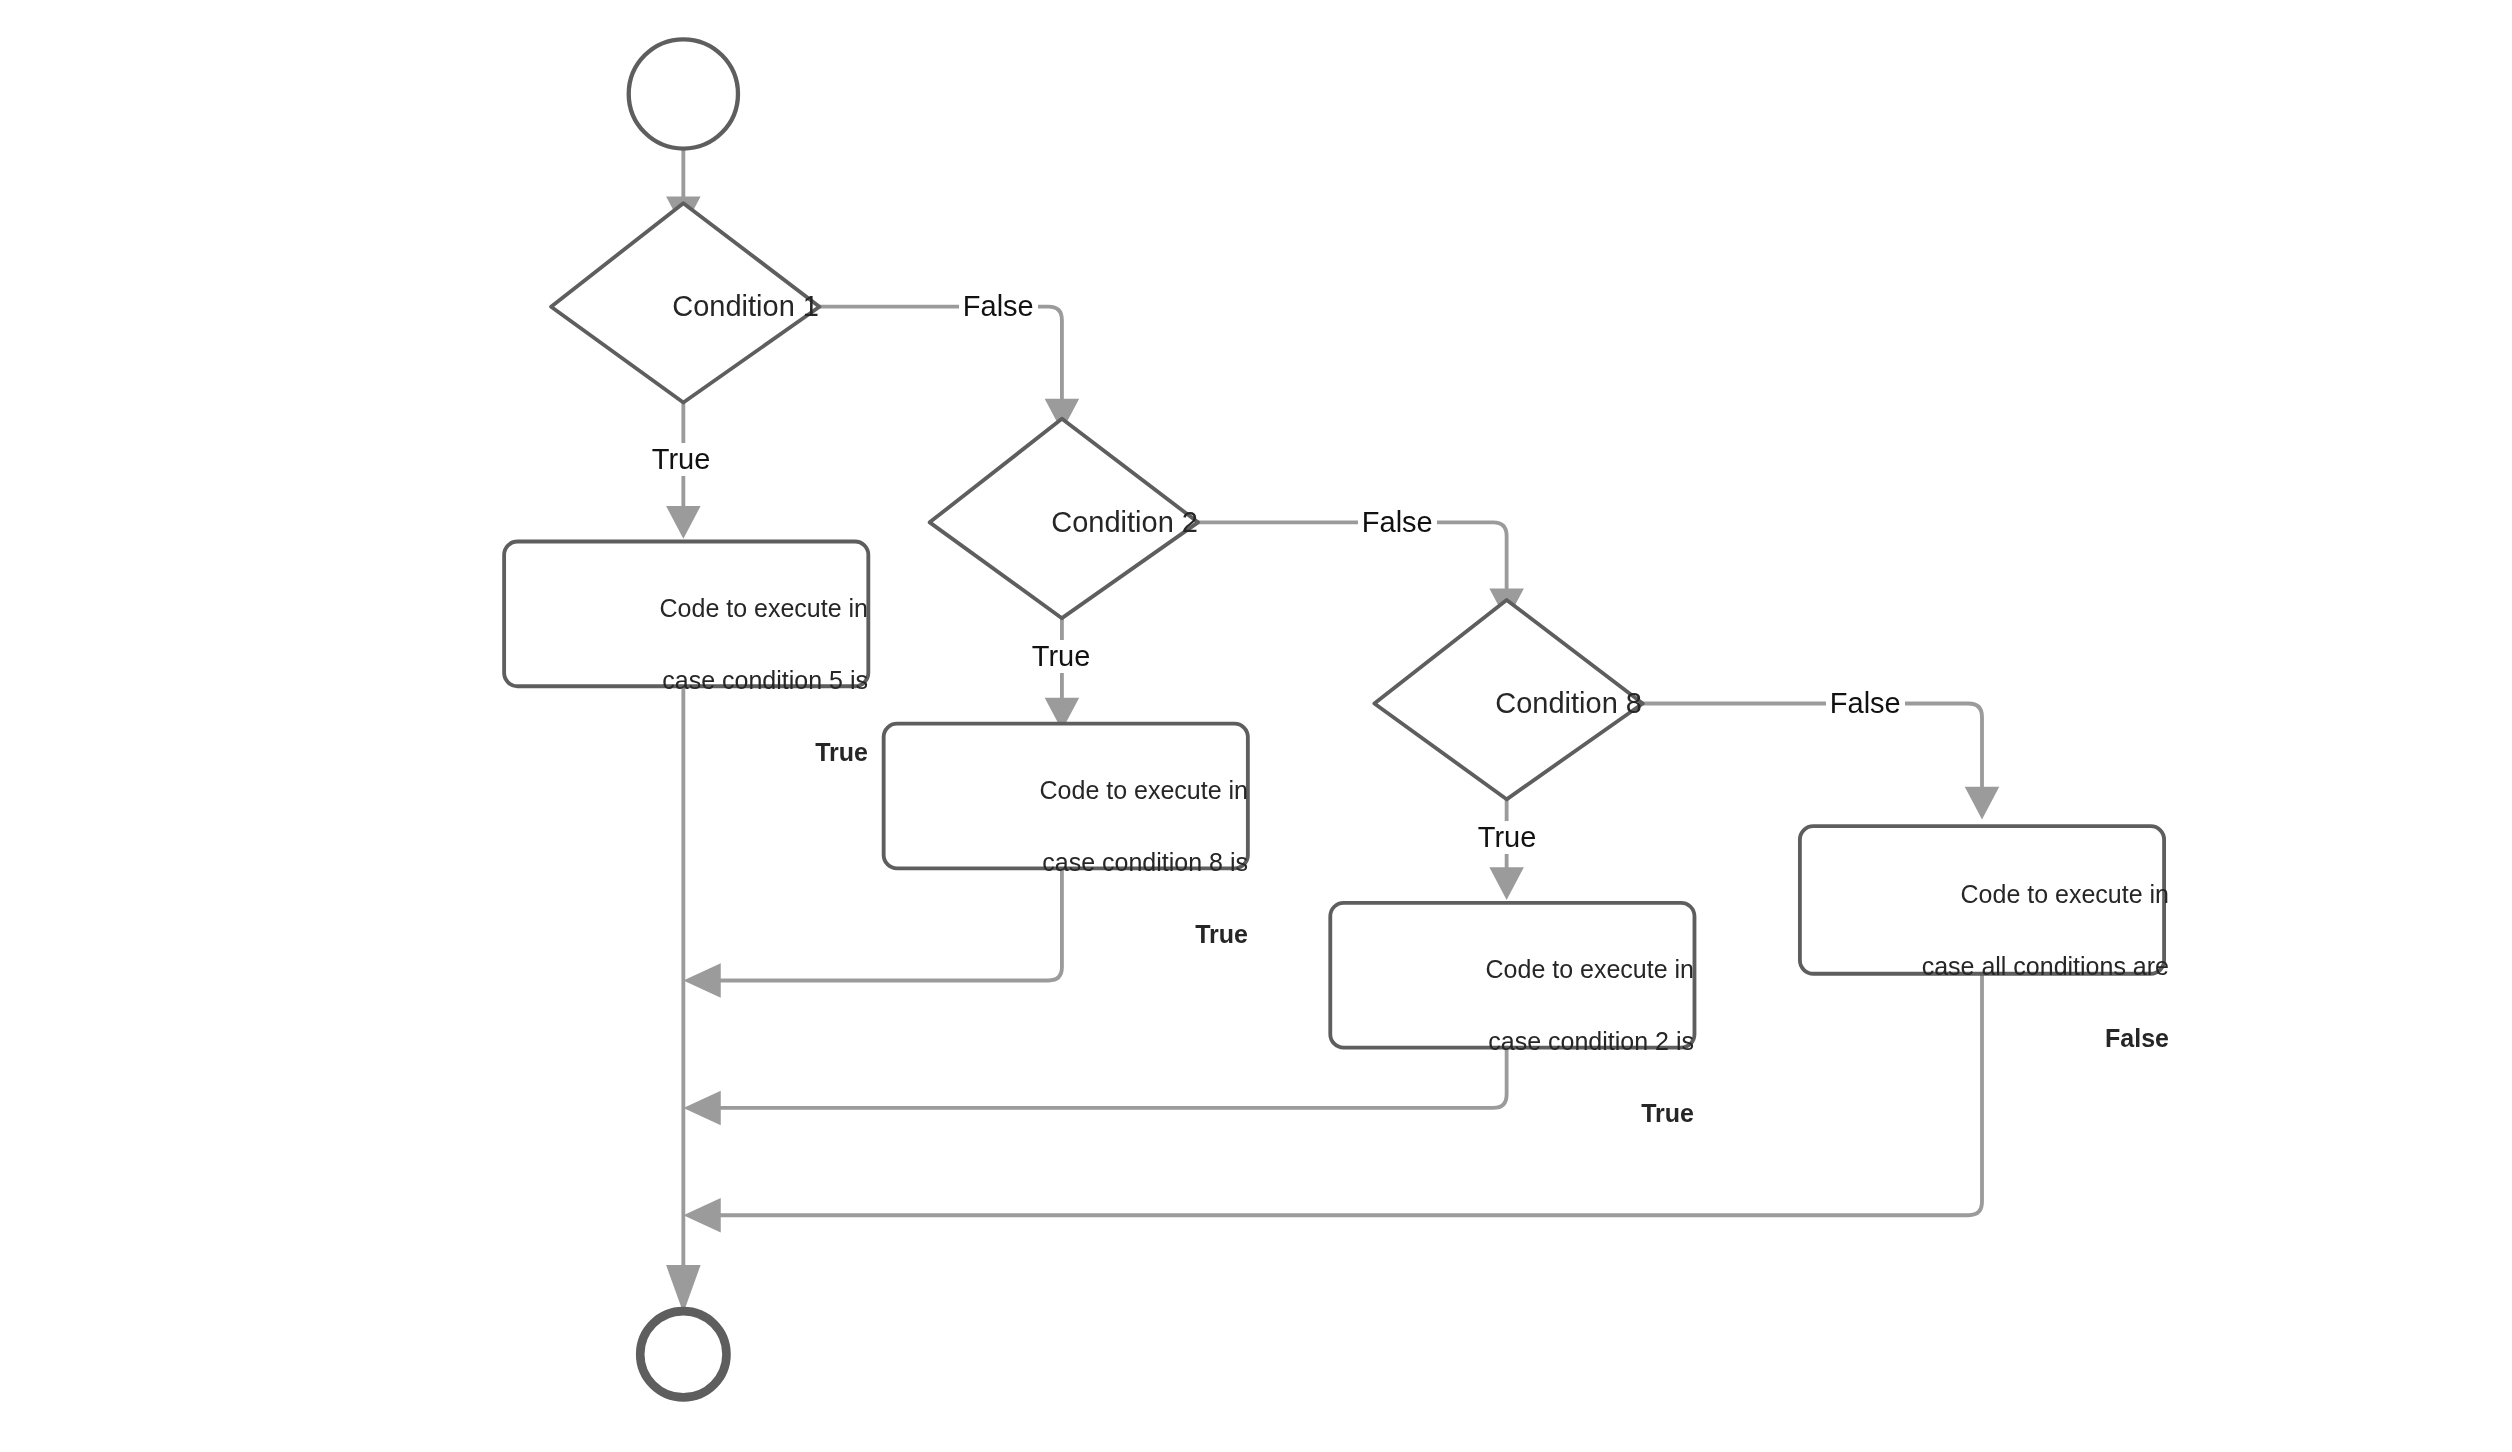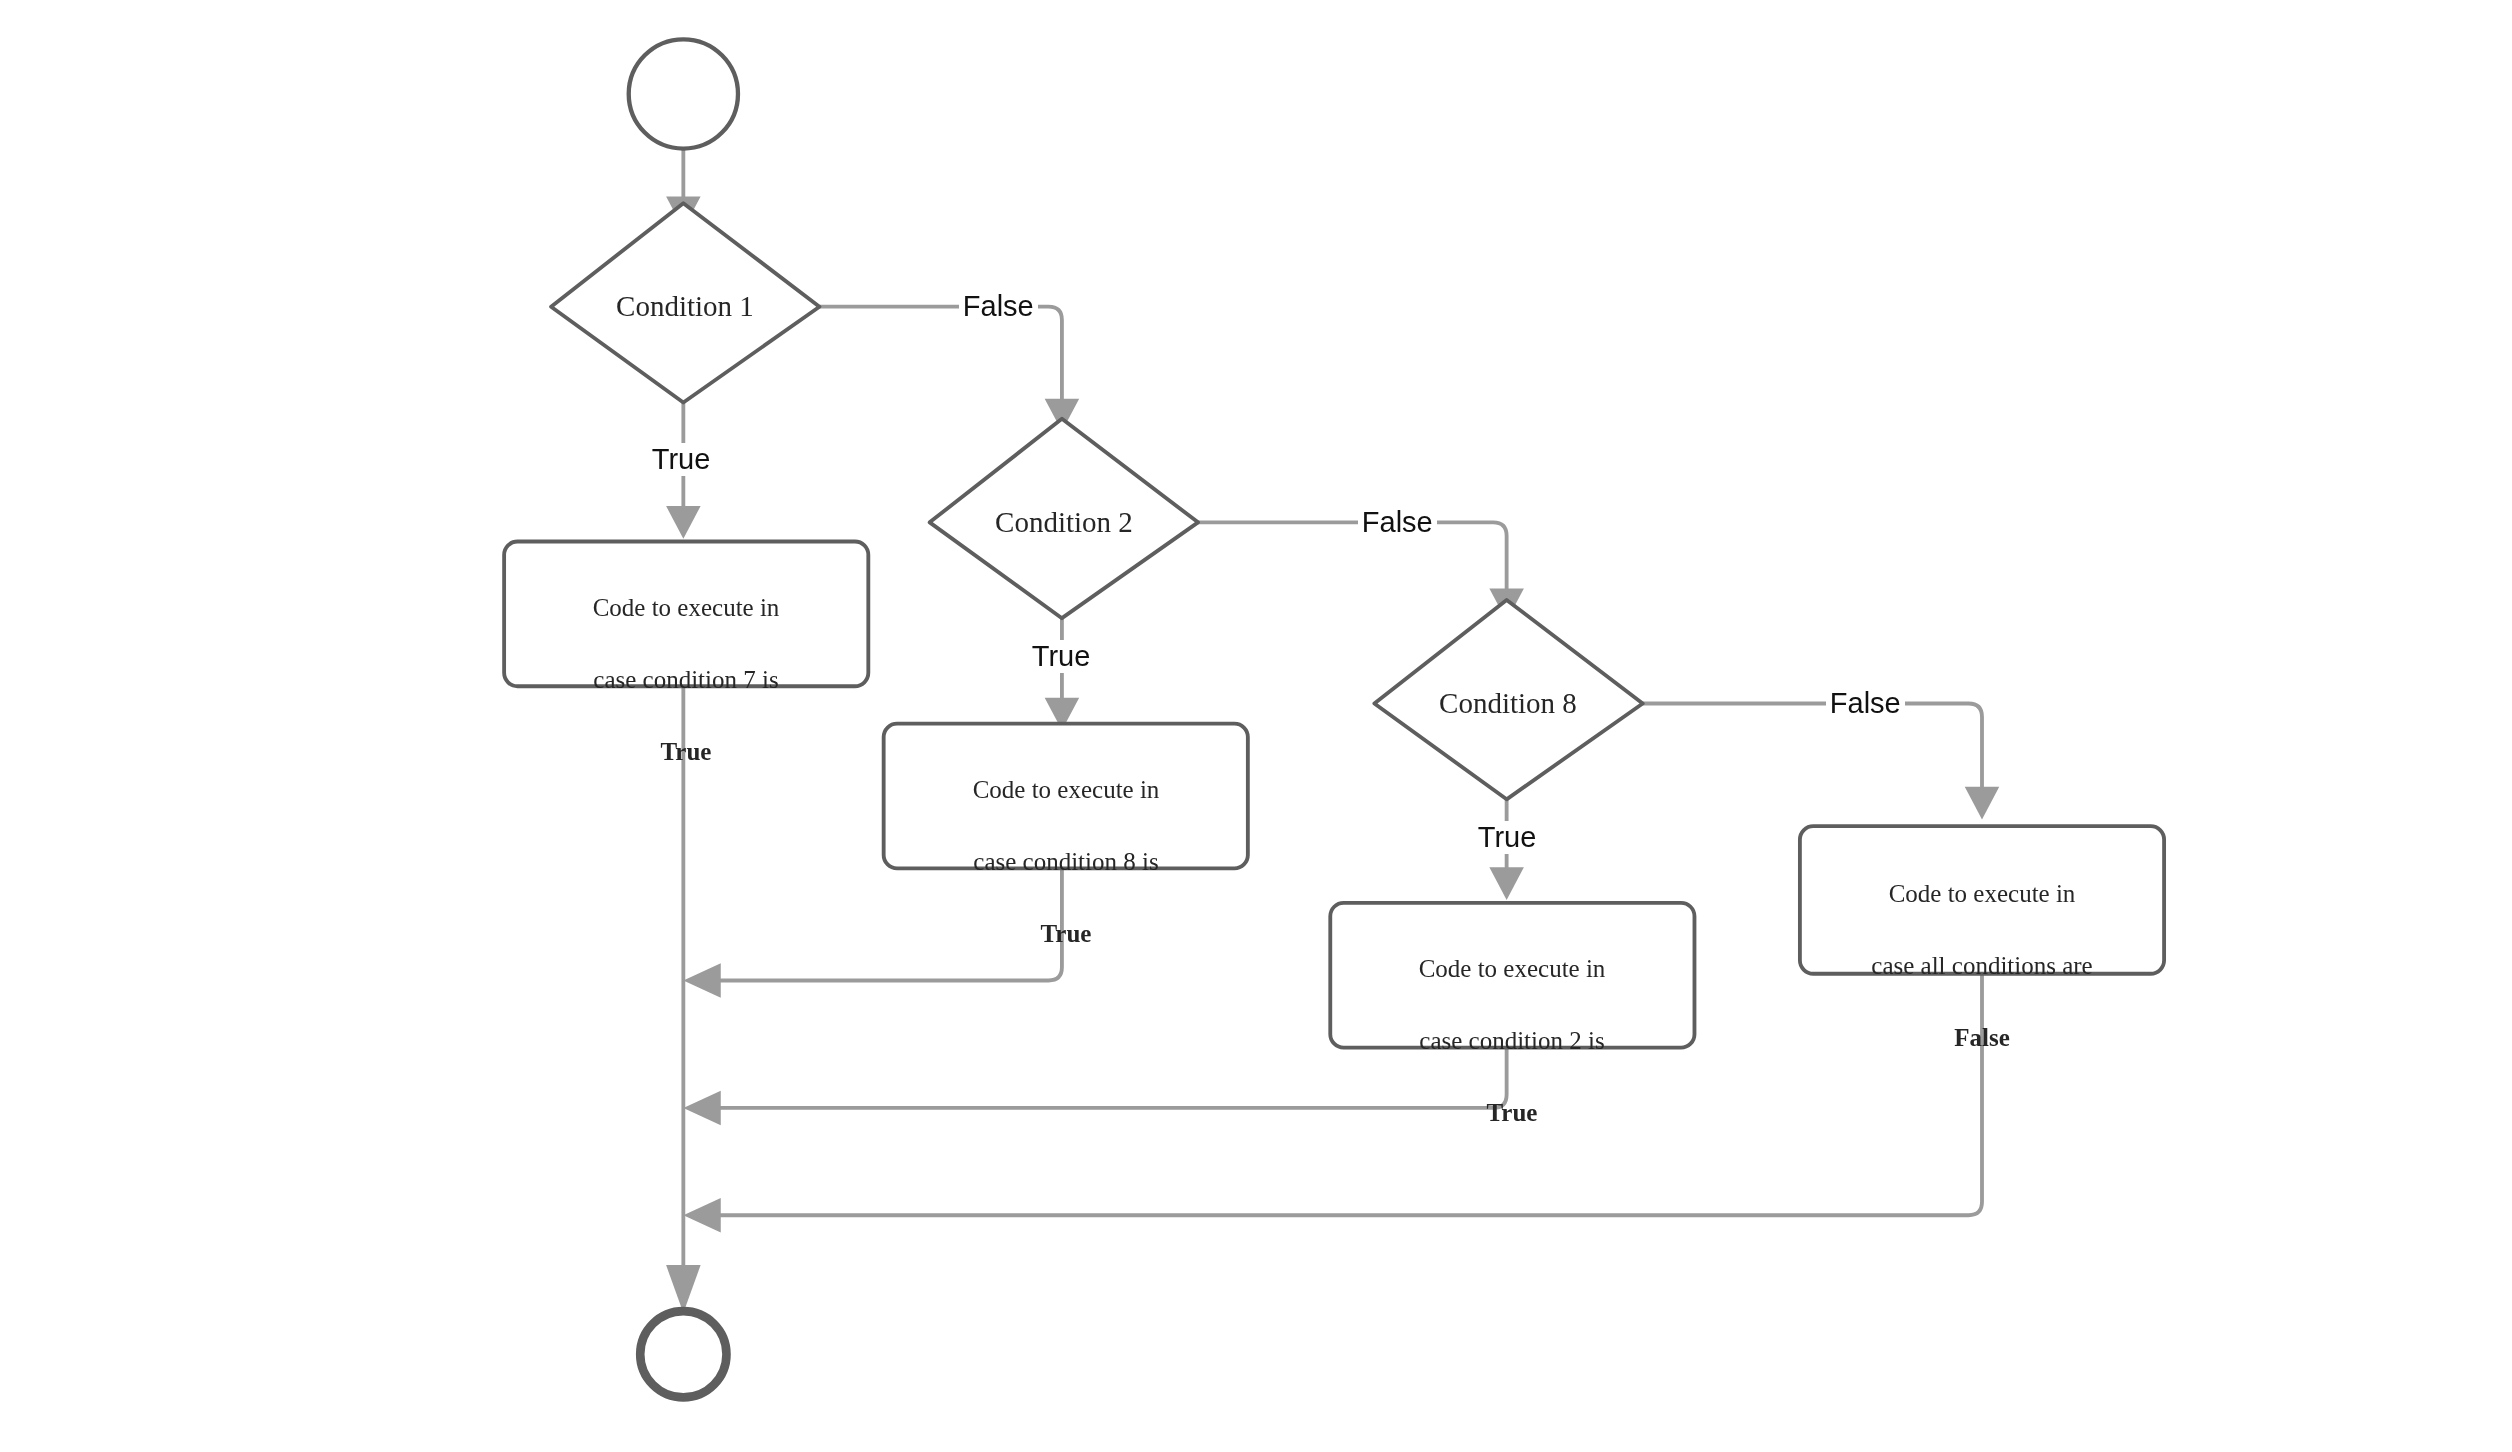--- a/index.html
+++ b/index.html
@@ -49,24 +49,24 @@
     stroke-linecap: butt;
     stroke-linejoin: round;
   }
   .arrow-head {
     fill: #9b9b9b;
     stroke: none;
   }
   .node-text {
     position: absolute;
     color: #262626;
-    font-family: Liberation Serif, serif;
+    font-family: Liberation Sans, sans-serif;
     font-size: 29px;
     line-height: 35px;
-    text-align: center;
+    text-align: right;
     white-space: pre-line;
     pointer-events: none;
   }
   .diamond-text {
     font-size: 29px;
     line-height: 33px;
   }
   .box-text {
     font-size: 25px;
     line-height: 36px;
@@ -200,21 +200,21 @@
   </svg>
 
   <div class="node-text diamond-text" style="left:551px; top:290px; width:268px;">Condition 1</div>
 
   <div class="node-text diamond-text" style="left:930px; top:506px; width:268px;">Condition 2</div>
 
   <div class="node-text diamond-text" style="left:1374px; top:687px; width:268px;">Condition 8</div>
 
   <div class="node-text box-text" style="left:504px; top:554px; width:364px;">
     <div>Code to execute in</div>
-    <div>case condition 7 is</div>
+    <div>case condition 5 is</div>
     <div class="emph">True</div>
   </div>
 
   <div class="node-text box-text" style="left:884px; top:736px; width:364px;">
     <div>Code to execute in</div>
     <div>case condition 8 is</div>
     <div class="emph">True</div>
   </div>
 
   <div class="node-text box-text" style="left:1330px; top:915px; width:364px;">

